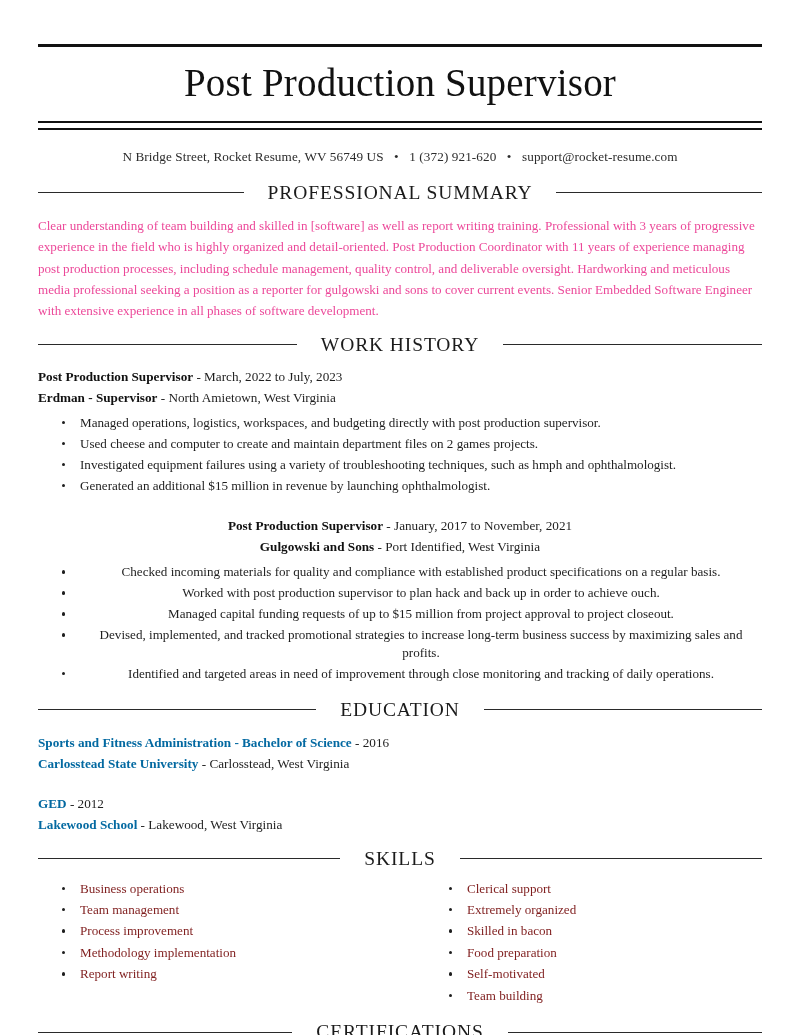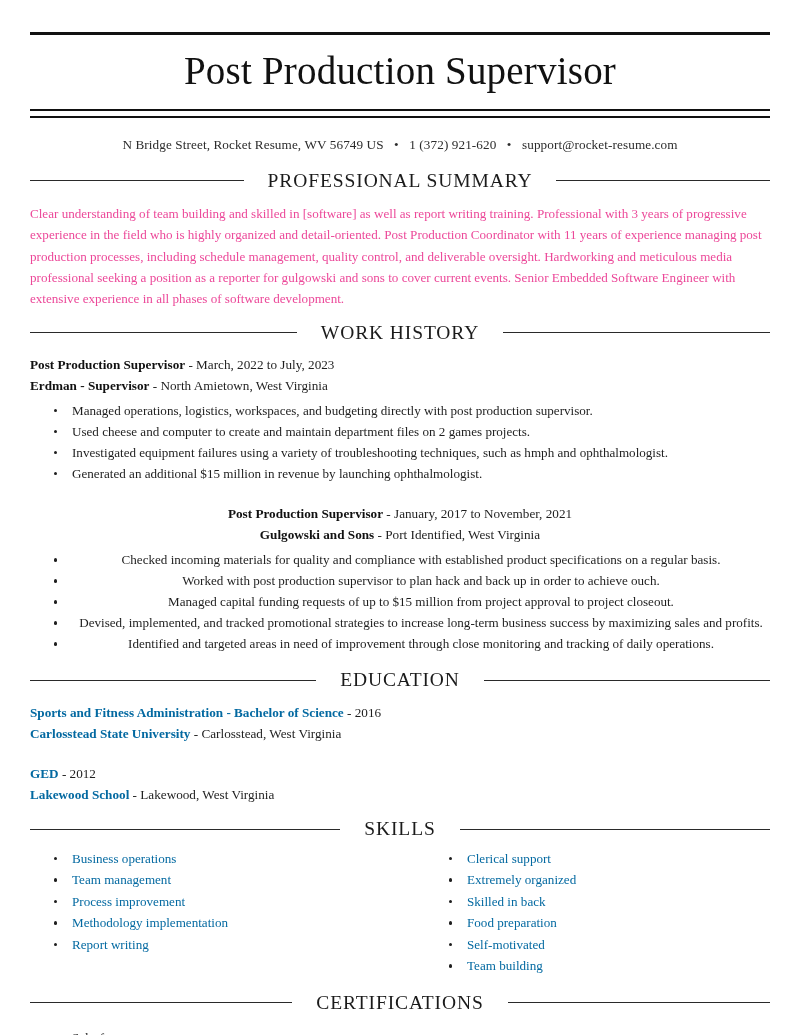--- a/index.html
+++ b/index.html
@@ -12,22 +12,23 @@
     width: 800px;
     height: 1035px;
     font-family: "Liberation Serif", "DejaVu Serif", serif;
     color: #1a1a1a;
     overflow: hidden;
   }
   .page {
     width: 800px;
     height: 833px;
     box-sizing: border-box;
-    padding: 0 30px;
+    padding: 0 38px;
     position: relative;
+    margin-top: 12px;
   }
 
   
   .header {
     padding-top: 32px;
   }
   .rule-top {
     border-top: 3px solid #111111;
     height: 0;
     margin: 0;
@@ -173,21 +174,21 @@
     list-style: none;
     margin: 0;
     padding: 0;
   }
   ul.skills-list li {
     position: relative;
     font-size: 13.1px;
     line-height: 1.32;
     padding: 0 0 4.2px 26px;
     margin-left: 16px;
-    color: #0369a1;
+    color: #7f1d1d;
   }
   ul.skills-list li::before {
     content: "";
     position: absolute;
     left: 8px;
     top: 7px;
     width: 3.4px;
     height: 3.4px;
     border-radius: 50%;
     background: #1e1e1e;
@@ -330,21 +331,21 @@
           <li>Team management</li>
           <li>Process improvement</li>
           <li>Methodology implementation</li>
           <li>Report writing</li>
         </ul>
       </div>
       <div class="skills-col right">
         <ul class="skills-list">
           <li>Clerical support</li>
           <li>Extremely organized</li>
-          <li>Skilled in back</li>
+          <li>Skilled in bacon</li>
           <li>Food preparation</li>
           <li>Self-motivated</li>
           <li>Team building</li>
         </ul>
       </div>
     </div>
   </div>
 
   <div class="gap-sm"></div>
 

